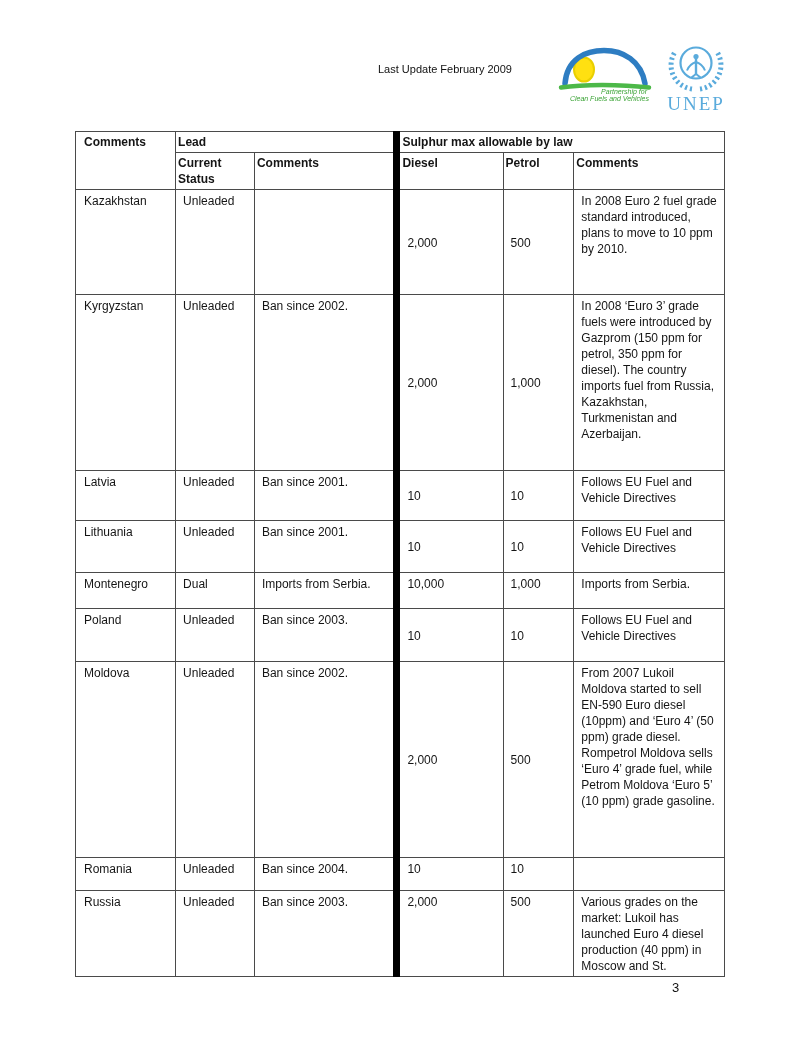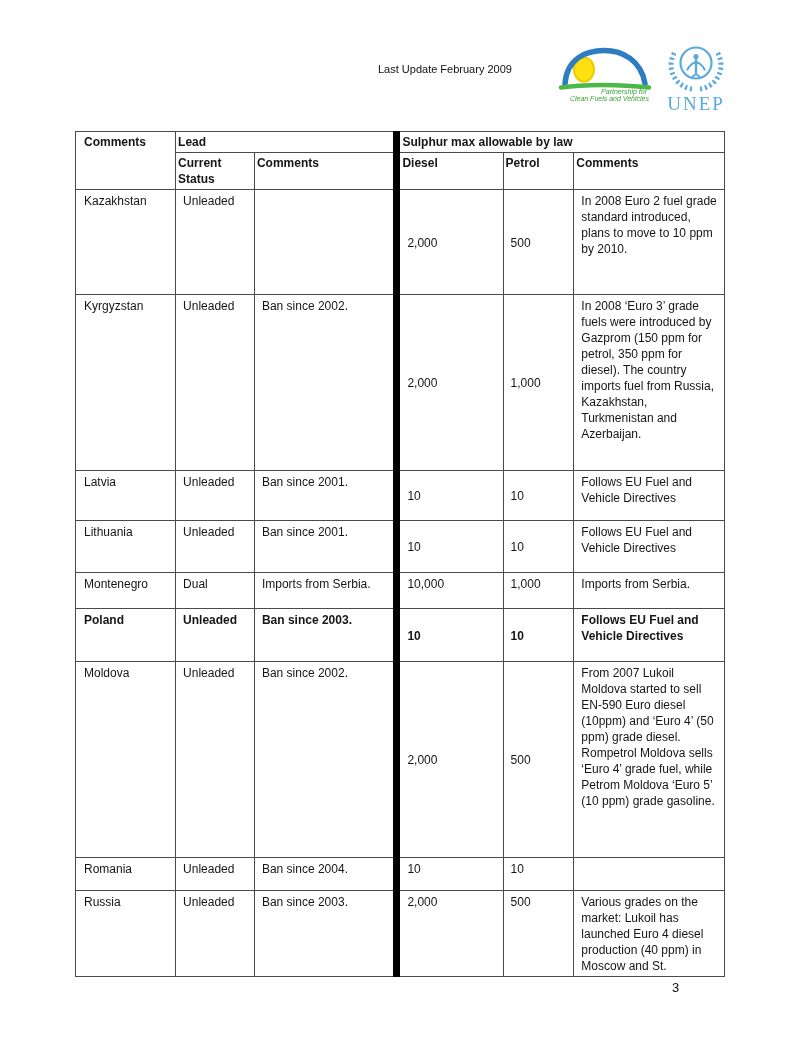--- a/index.html
+++ b/index.html
@@ -36,21 +36,21 @@
   .thickleft { border-left: 7px solid #000 !important; }
   .vmid { vertical-align: middle !important; }
 
   tr.hr1 { height: 20px; }
   tr.hr2 { height: 33px; }
   tr.r0 { height: 105px; }
   tr.r1 { height: 176px; }
   tr.r2 { height: 50px; }
   tr.r3 { height: 52px; }
   tr.r4 { height: 36px; }
-  tr.r5 { height: 53px; font-weight: bold; }
+  tr.r5 { height: 53px; }
   tr.r6 { height: 196px; }
   tr.r7 { height: 33px; }
   tr.r8 { height: 72px; }
 
   .page-number {
     position: absolute; left: 672px; top: 980px;
     font-size: 13px; color: #111;
   }
 </style>
 </head>

